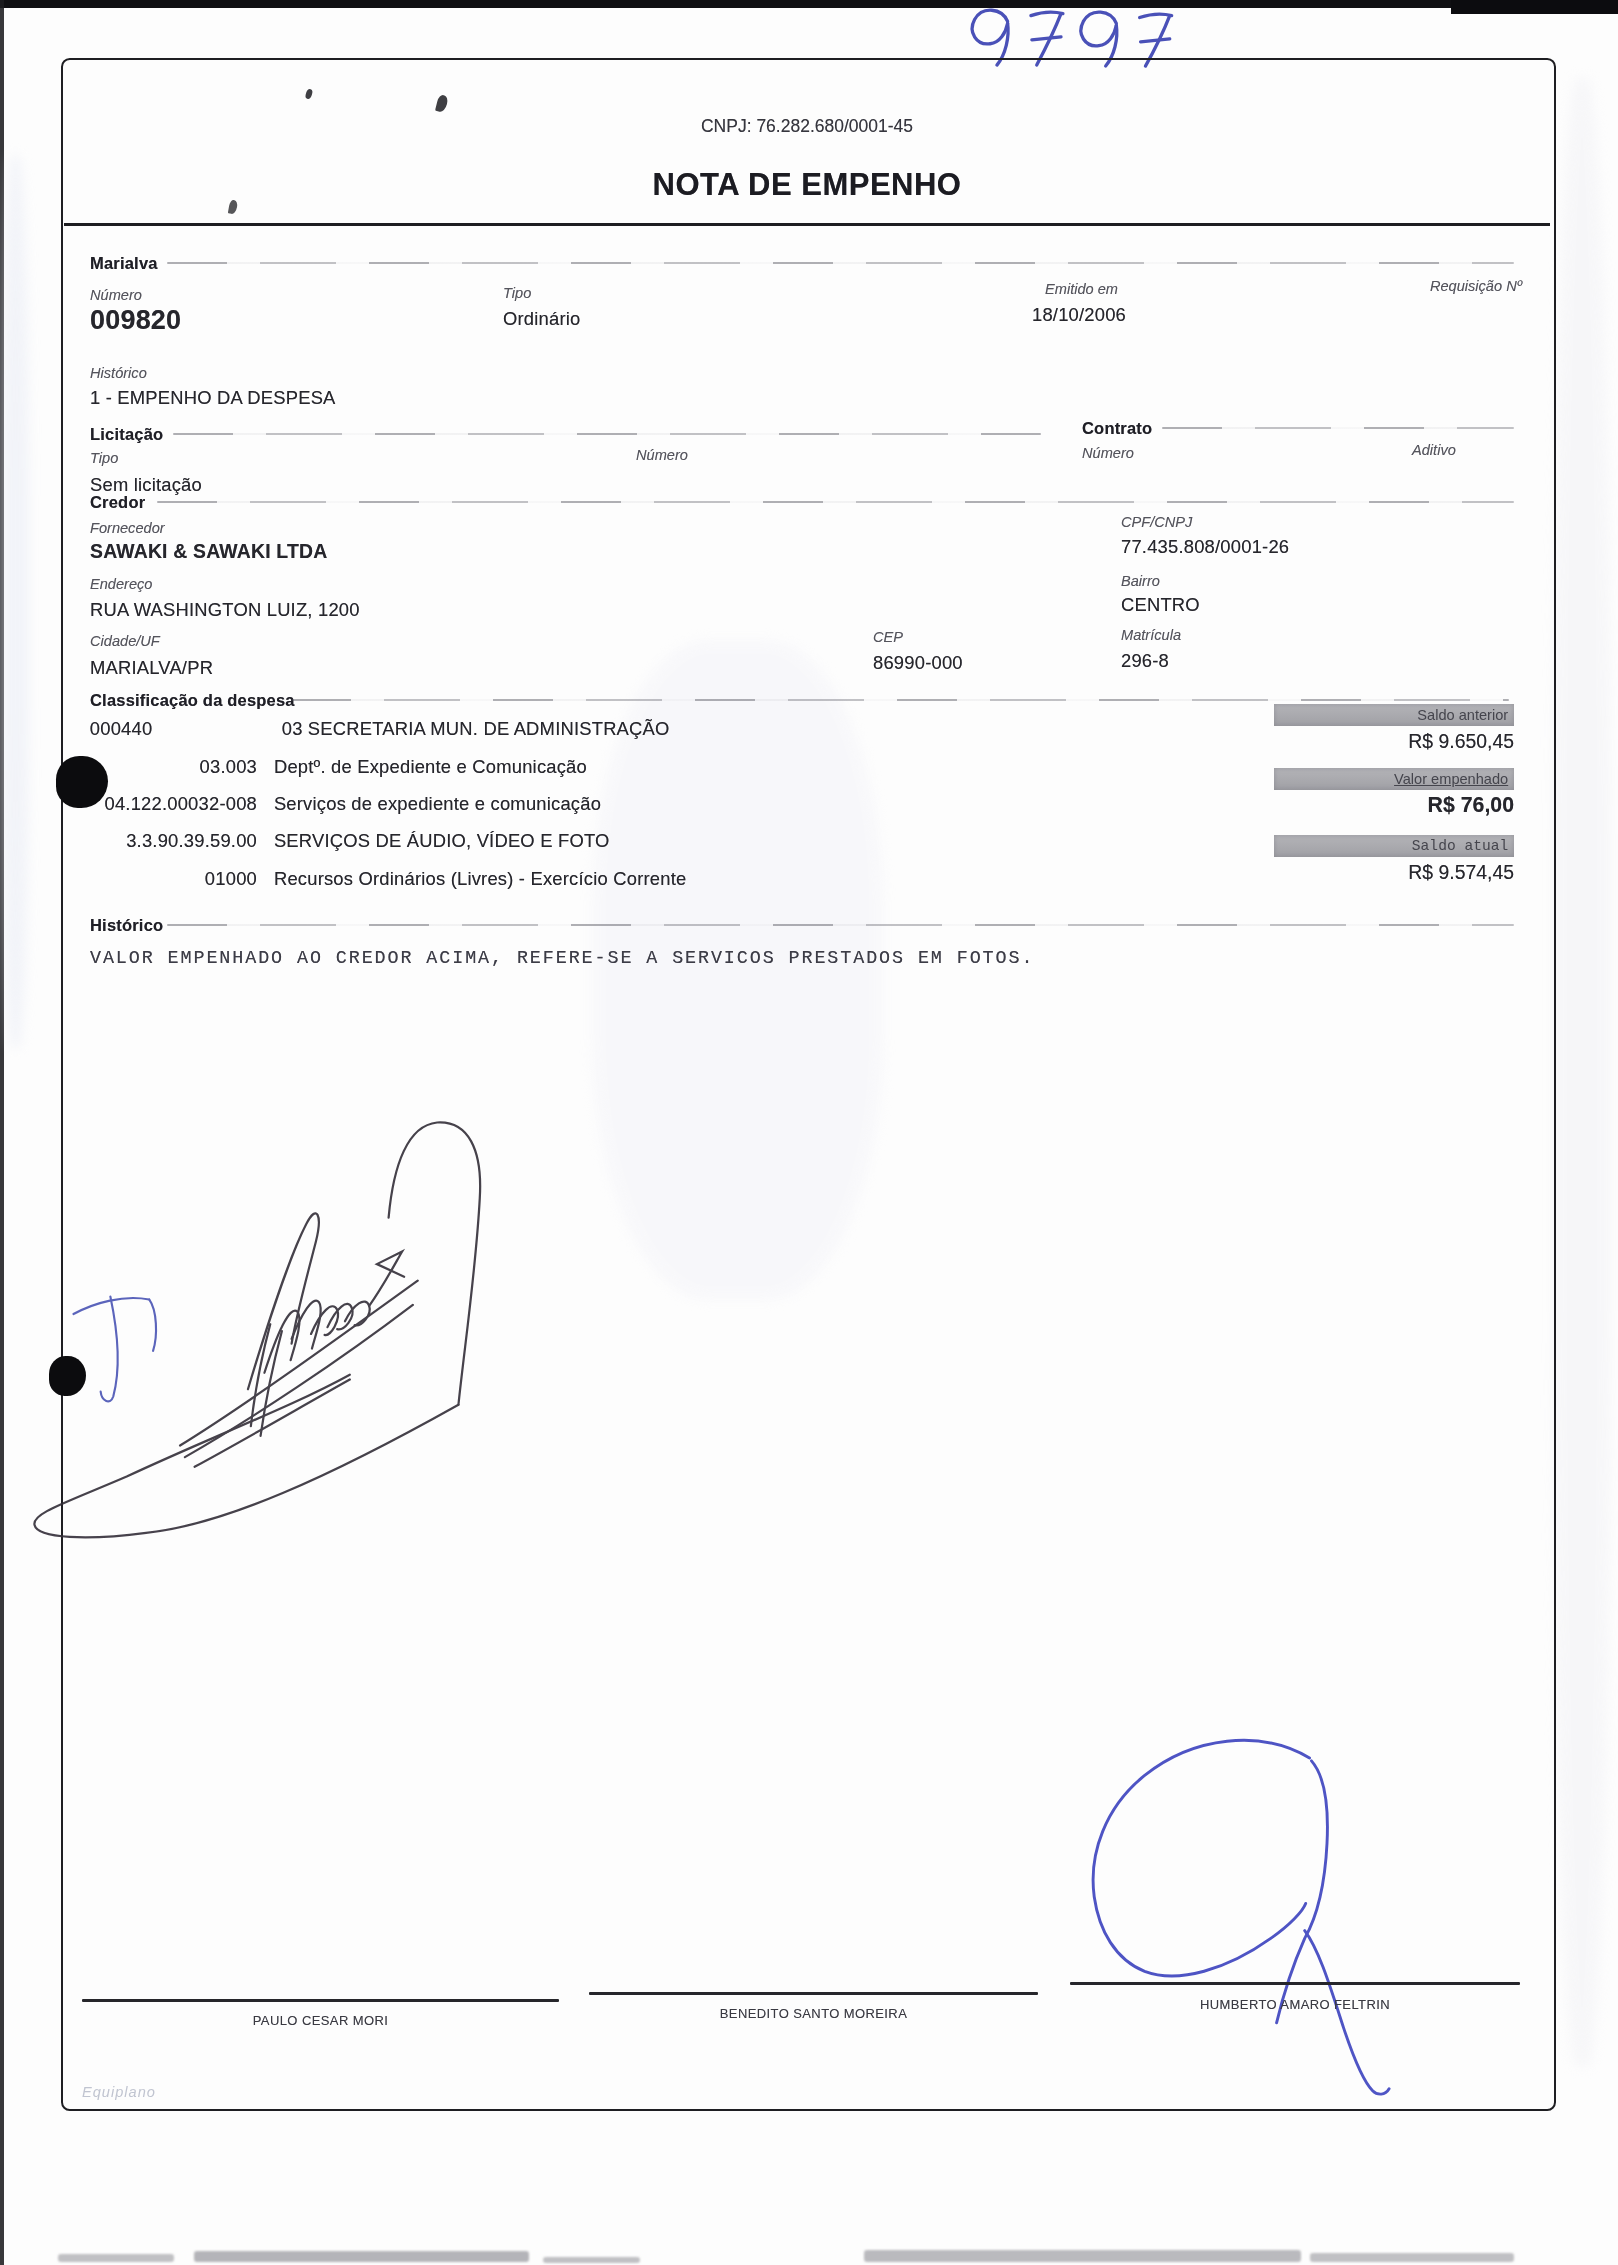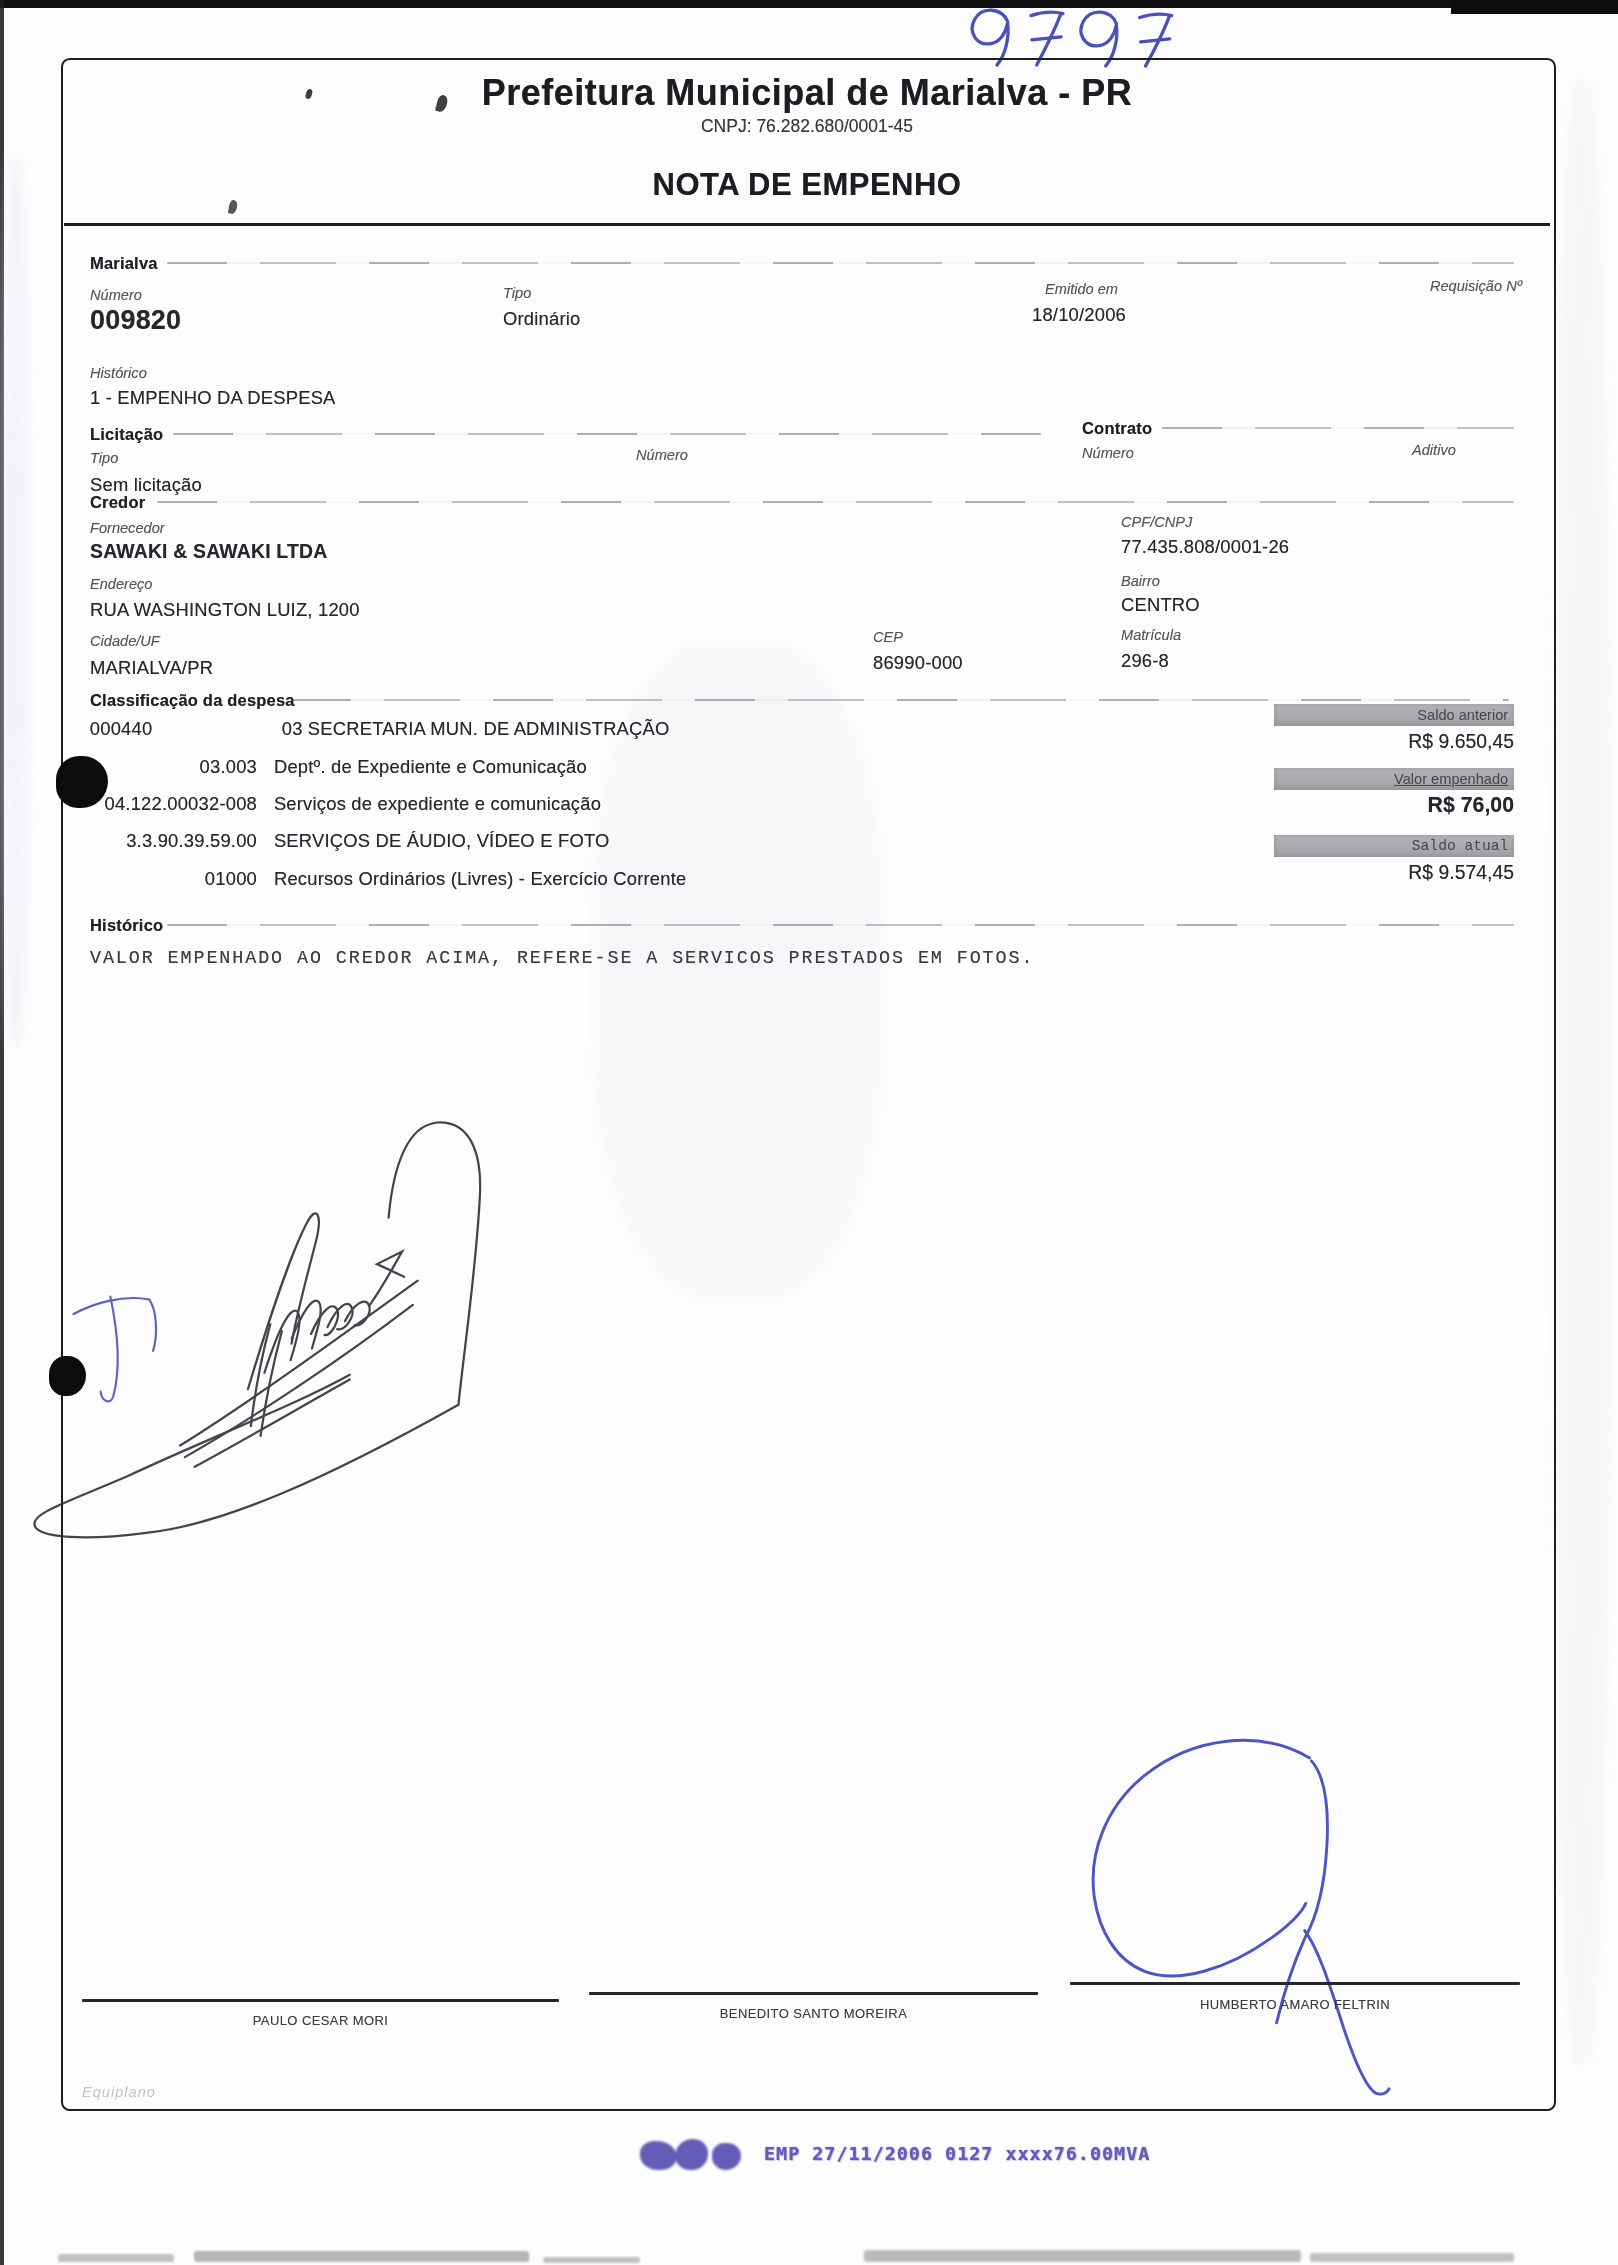--- a/index.html
+++ b/index.html
@@ -74,21 +74,20 @@
         <path d="M 160 26 C 162 40 158 57 149 68"></path>
         <path d="M 184 18 C 196 14 209 14 217 16"></path>
         <path d="M 215 16 C 208 34 199 52 190 68"></path>
         <path d="M 185 43 L 215 40"></path>
       </g>
     </svg>
   </div>
 
   <div class="abs formbox"></div>
 
-  <div class="abs ctr hdr-org" style="top:72px;">Prefeitura Municipal de Marialva - PR</div>
   <div class="abs ctr hdr-sub" style="top:116px;">CNPJ: 76.282.680/0001-45</div>
   <div class="abs ctr hdr-title" style="top:167px;">NOTA DE EMPENHO</div>
   <div class="abs hline" style="left:64px;top:223px;width:1486px;"></div>
 
   <div class="abs sec" style="left:90px;top:254px;">Marialva</div>
   <div class="abs secline" style="left:167px;top:262px;width:1347px;"></div>
   <div class="abs lbl" style="left:90px;top:287px;">Número</div>
   <div class="abs val b" style="left:90px;top:305px;font-size:27px;">009820</div>
   <div class="abs lbl" style="left:503px;top:285px;">Tipo</div>
   <div class="abs val" style="left:503px;top:308px;">Ordinário</div>
@@ -199,21 +198,15 @@
 
   <div class="abs sigline" style="left:82px;top:1999px;width:477px;"></div>
   <div class="abs sigline" style="left:589px;top:1992px;width:449px;"></div>
   <div class="abs sigline" style="left:1070px;top:1982px;width:450px;"></div>
   <div class="abs signame" style="left:82px;top:2013px;width:477px;">PAULO CESAR MORI</div>
   <div class="abs signame" style="left:589px;top:2006px;width:449px;">BENEDITO SANTO MOREIRA</div>
   <div class="abs signame" style="left:1070px;top:1997px;width:450px;">HUMBERTO AMARO FELTRIN</div>
 
   <div class="abs wm" style="left:82px;top:2084px;">Equiplano</div>
 
-  <div class="abs" style="left:640px;top:2131px;width:524px;height:52px;">
-    <div class="abs blob" style="left:0;top:9.7px;width:37px;height:29px;border-radius:40% 55% 45% 50%;"></div>
-    <div class="abs blob" style="left:35px;top:7.8px;width:33px;height:31px;border-radius:55% 45% 50% 45%;"></div>
-    <div class="abs blob" style="left:72px;top:11.6px;width:29px;height:27px;border-radius:45% 50% 55% 50%;"></div>
-    <div class="abs stamp" style="left:124px;top:11.6px;">EMP 27/11/2006 0127 xxxx76.00MVA</div>
-  </div>
 
 </div>
 
 
 </body></html>

